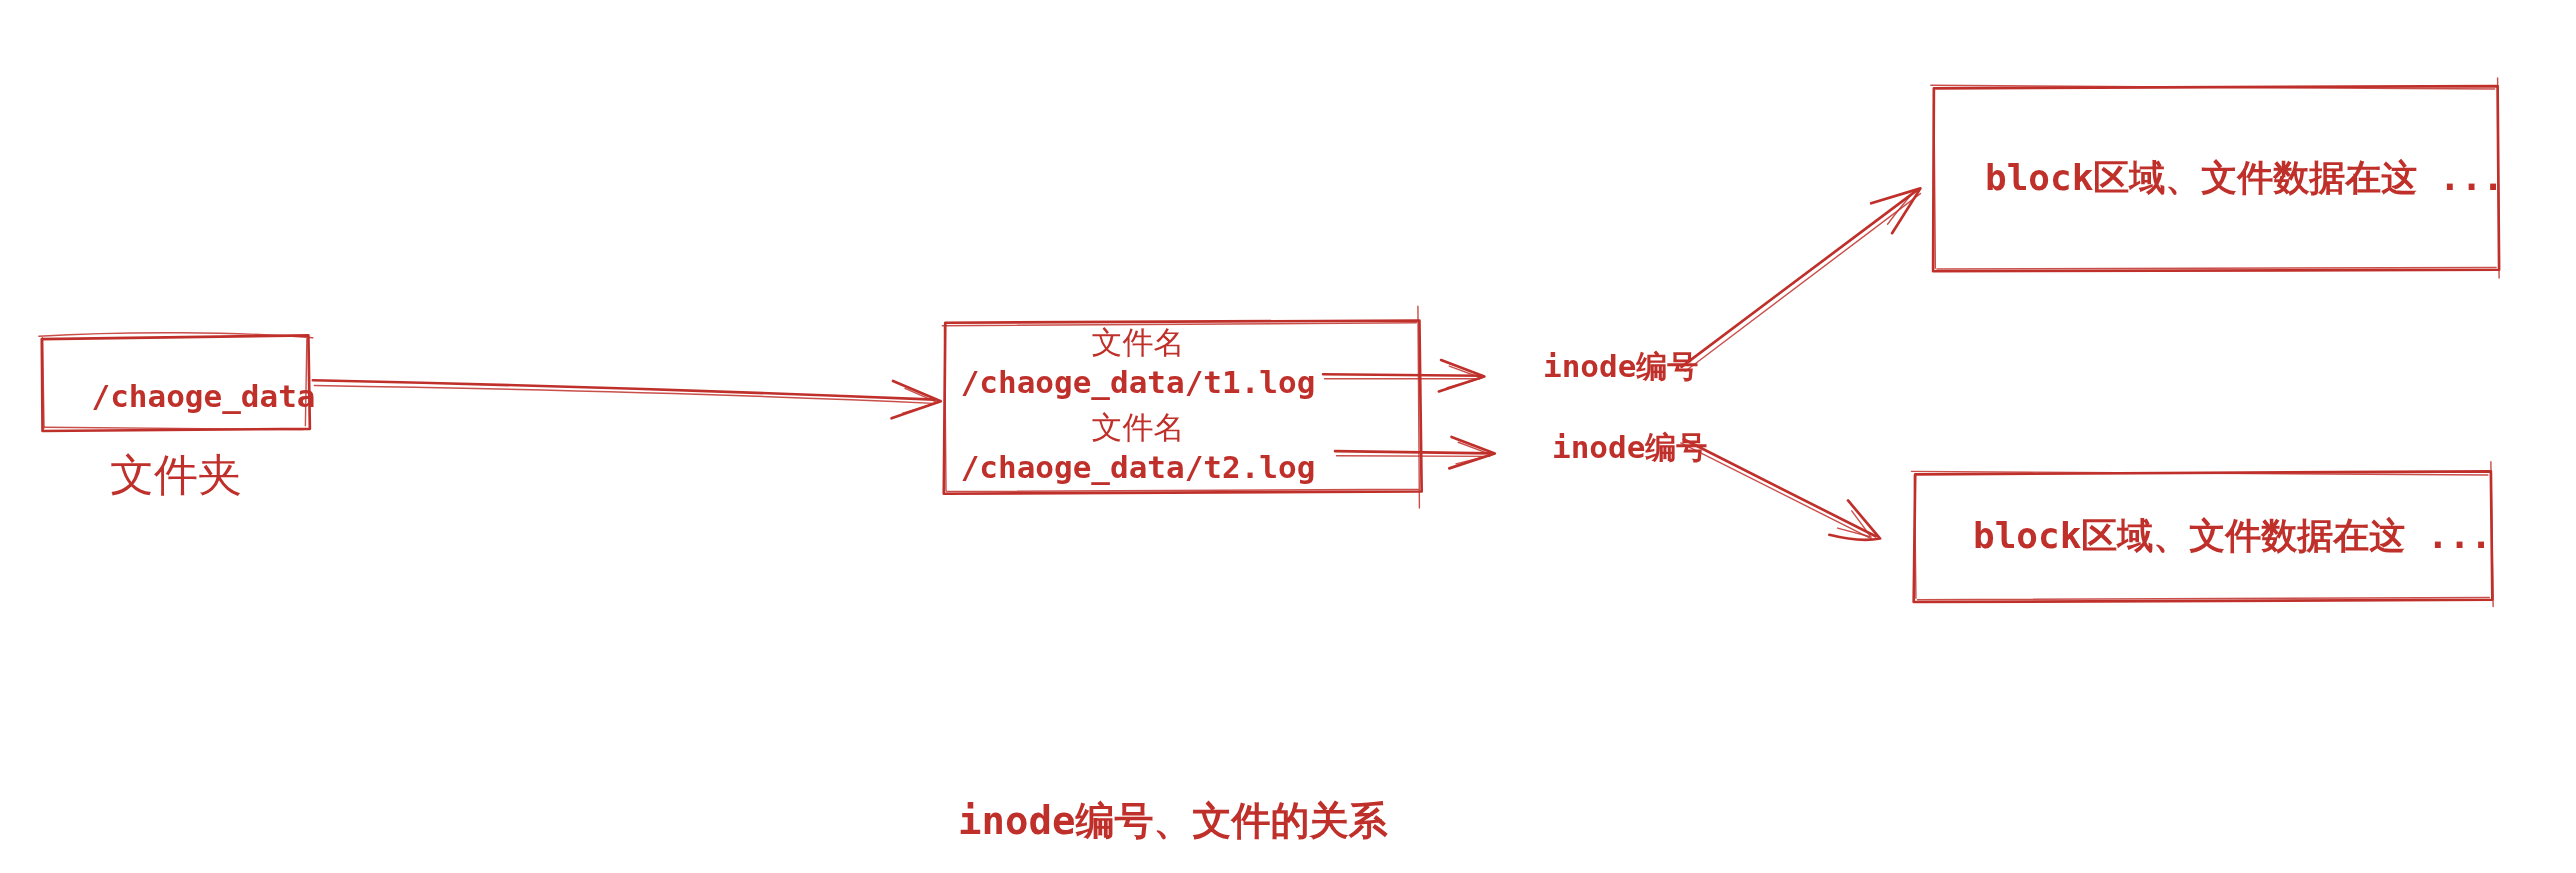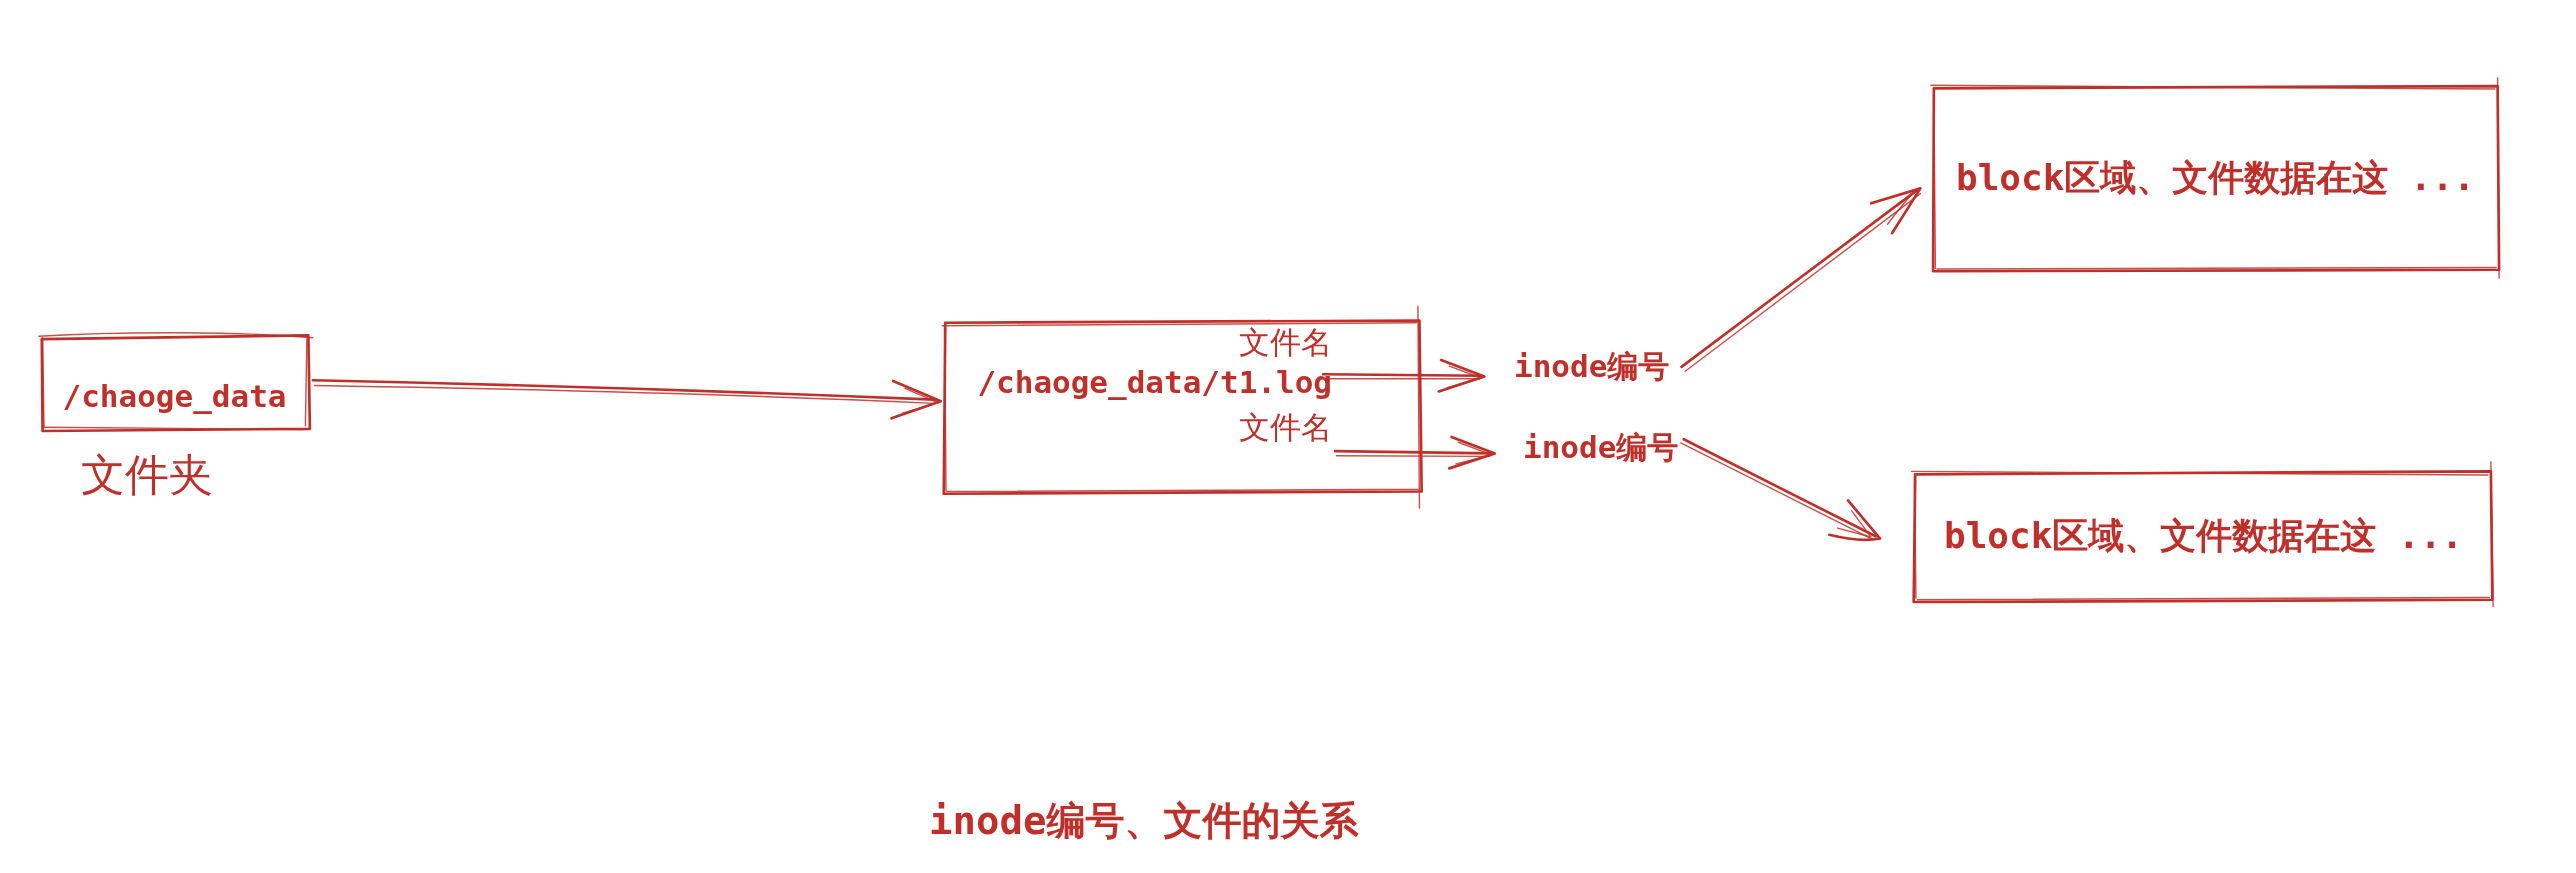--- a/index.html
+++ b/index.html
@@ -17,40 +17,40 @@
   #sketch-layer { position: absolute; left: 0; top: 0; }
   #sketch-layer path {
     fill: none;
     stroke: var(--ink);
     stroke-linecap: round;
     stroke-linejoin: round;
   }
   #sketch-layer path.main { stroke-width: 3.6; }
   #sketch-layer path.echo { stroke-width: 1.9; opacity: 0.85; }
 
-  .txt { position: absolute; white-space: nowrap; }
+  .txt { position: absolute; white-space: nowrap; margin-left: 29px; }
   .cjk { font-family: "DejaVu Sans", sans-serif; font-weight: 500; }
   .mono { font-family: "DejaVu Sans Mono", "Liberation Mono", monospace; font-weight: 700; }
   .monocjk { font-family: "DejaVu Sans Mono", "DejaVu Sans", sans-serif; font-weight: 700; }
 
   .folder-label {
     left: 41px; top: 336px; width: 267px; height: 119px;
     display: flex; align-items: center; justify-content: center;
     font-size: 31px;
   }
   .folder-caption { left: 81px; top: 446px; font-size: 44px; }
 
   .dir-arrow-label {
     left: 468px; top: 333px; width: 329px;
     text-align: center; font-size: 28px;
   }
 
   .dir-content {
     position: absolute; left: 944px; top: 324px; width: 388px;
-    display: flex; flex-direction: column; align-items: flex-end;
+    display: flex; flex-direction: column; align-items: center;
   }
   .entry-header { font-size: 31px; line-height: 37px; }
   .entry-path  { font-size: 31px; line-height: 42px; }
   .entry-gap   { margin-top: 6px; }
 
   .inode-label { font-size: 31px; line-height: 40px; }
   .inode-1 { left: 1514px; top: 346px; }
   .inode-2 { left: 1523px; top: 427px; }
 
   .block-label {
@@ -126,20 +126,21 @@
   </svg>
 
   <div class="txt mono folder-label">/chaoge_data</div>
   <div class="txt cjk folder-caption">文件夹</div>
 
 
   <div class="dir-content">
     <div class="cjk entry-header">文件名</div>
     <div class="mono entry-path">/chaoge_data/t1.log</div>
     <div class="cjk entry-header entry-gap">文件名</div>
+    <div class="mono entry-path">/chaoge_data/t2.log</div>
   </div>
 
   <div class="txt monocjk inode-label inode-1">inode编号</div>
   <div class="txt monocjk inode-label inode-2">inode编号</div>
 
   <div class="txt monocjk block-label block-1">block区域、文件数据在这 ...</div>
   <div class="txt monocjk block-label block-2">block区域、文件数据在这 ...</div>
 
   <div class="txt monocjk diagram-title">inode编号、文件的关系</div>
 

